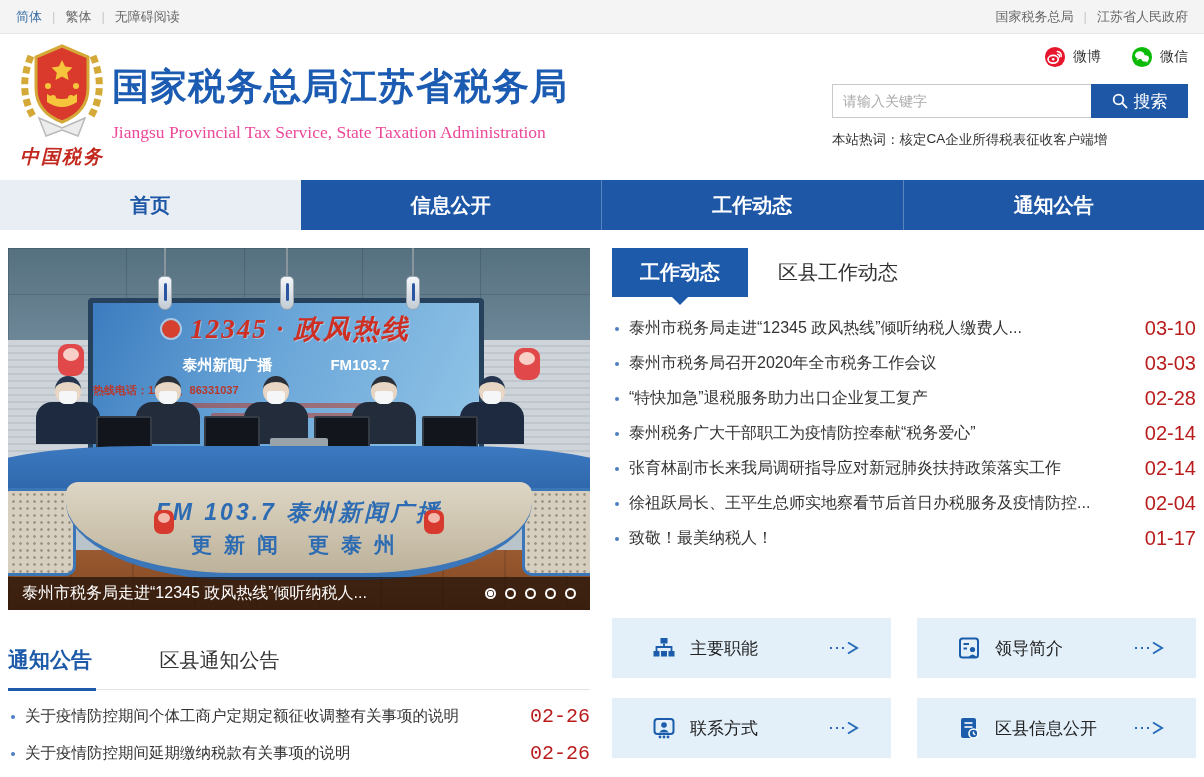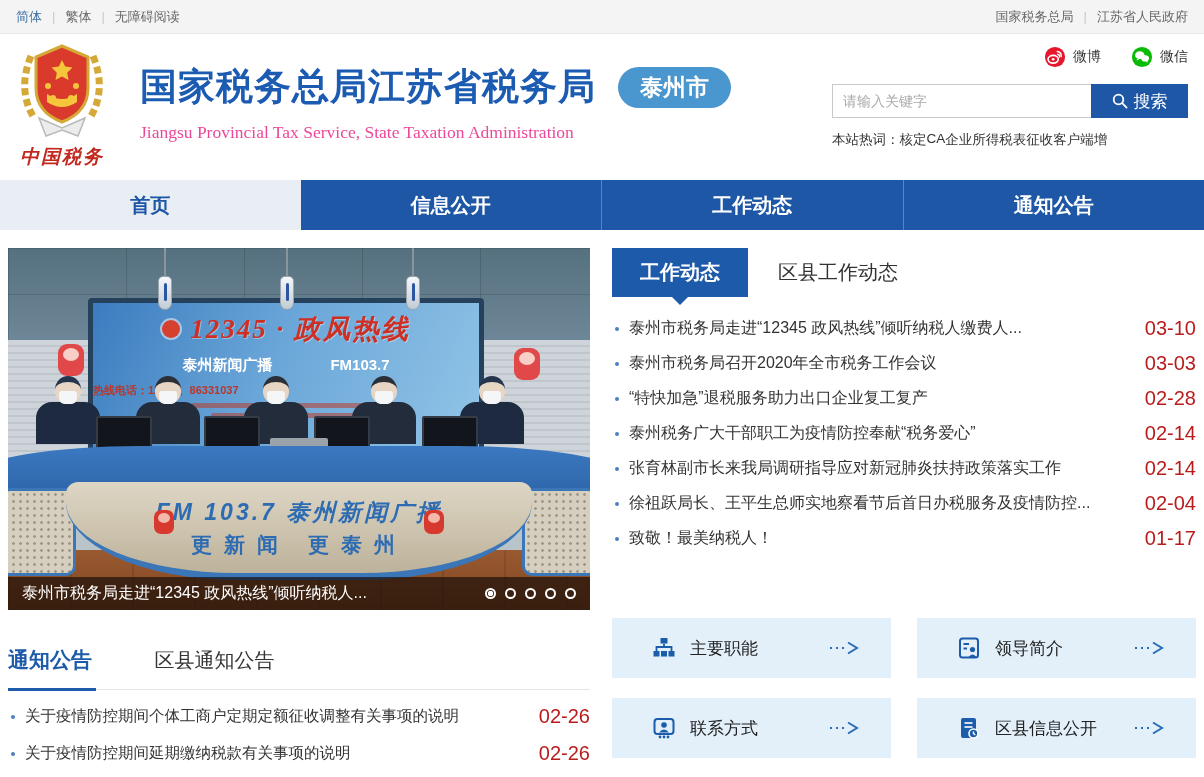--- a/index.html
+++ b/index.html
@@ -13,21 +13,21 @@
   .topbar .grp { display:flex; align-items:center; gap:10px; }
   .topbar .lnk { cursor:pointer; }
   .topbar .lnk.cur { color:#3a6ea5; }
   .topbar .sep { color:#c9c9c9; }
 
   
   .header { position:relative; height:146px; background:#fff; }
   .logo-wrap { position:absolute; left:14px; top:8px; width:96px; text-align:center; }
   .logo-caption { margin-top:2px; color:#c2281e; font-family:"Liberation Serif",serif;
                   font-weight:bold; font-style:italic; font-size:19px; letter-spacing:2px; }
-  .title-wrap { position:absolute; left:112px; top:28px;margin-left:28px; }
+  .title-wrap { position:absolute; left:112px; top:28px; }
   .title-row { display:flex; align-items:center; gap:22px; }
   .site-title { font-size:37px; font-weight:bold; color:#1b5bb2; letter-spacing:1px; }
   .city-badge { background:#4a96ce; color:#fff; font-size:23px; font-weight:bold;
                 padding:5px 22px; border-radius:24px; }
   .subtitle { margin-top:10px; font-family:"Liberation Serif",serif;
               font-size:17.5px; color:#ec4899; }
   .header-right { position:absolute; right:16px; top:12px; width:356px; }
   .social { display:flex; justify-content:flex-end; gap:30px; }
   .social-item { display:flex; align-items:center; gap:7px; font-size:14px; color:#333; cursor:pointer; }
   .search-row { display:flex; margin-top:16px; }
@@ -139,21 +139,21 @@
       transform:translateX(-50%); border:8px solid transparent; border-bottom:none;
       border-top:8px solid #1d5aa9; }
   .work-tab-inactive { font-size:20px; color:#333; margin-left:30px; cursor:pointer; }
   .news-list { list-style:none; }
   .news-list li { display:flex; align-items:center; height:35px; cursor:pointer; }
   .bullet { width:4px; height:4px; border-radius:50%; background:#4d7fc0; margin:0 10px 0 3px; flex:none; }
   .n-title { flex:1; font-size:16px; color:#333; white-space:nowrap; overflow:hidden; text-overflow:ellipsis; }
   .n-date { color:#b91c1c; font-size:20px; margin-left:14px; flex:none; }
 
   
-  .notice-section { margin-top:36px; }
+  .notice-section { margin-top:36px;font-family:Liberation Mono, monospace; }
   .notice-tabs { position:relative; border-bottom:1px solid #e4e4e4; padding-bottom:15px; }
   .notice-active { color:#1d5aa9; font-size:21px; font-weight:bold; cursor:pointer; }
   .notice-underline { position:absolute; left:0; bottom:-2px; width:88px; height:3px; background:#1d5aa9; }
   .notice-inactive { font-size:20px; color:#333; margin-left:58px; cursor:pointer; }
   .notice-list { list-style:none; margin-top:8px; }
   .notice-list li { display:flex; align-items:center; height:37px; cursor:pointer; }
   .notice-list .n-title { font-size:15.5px; }
 
   
   .quick-grid { display:grid; grid-template-columns:1fr 1fr; gap:20px 26px; margin-top:62px; }
@@ -194,21 +194,20 @@
         <circle cx="54" cy="56" r="3" fill="#f5c63c"></circle>
       <path d="M30 52 Q45 62 60 52 L60 60 Q45 70 30 60 Z" fill="#f5c63c"></path>
       <path d="M22 76 L45 86 L68 76 L61 94 L45 88 L29 94 Z" fill="#ececec" stroke="#b9b9b9" stroke-width="1.5"></path>
     </svg>
     <div class="logo-caption">中国税务</div>
   </div>
 
   <div class="title-wrap">
     <div class="title-row">
       <span class="site-title">国家税务总局江苏省税务局</span>
-      <span class="city-badge">泰州市</span>
     </div>
     <div class="subtitle">Jiangsu Provincial Tax Service, State Taxation Administration</div>
   </div>
 
   <div class="header-right">
     <div class="social">
       <span class="social-item">
         <svg width="22" height="22" viewBox="0 0 24 24">
           <circle cx="12" cy="12" r="11" fill="#e6162d"></circle>
           <ellipse cx="10" cy="14.5" rx="5.6" ry="4.2" fill="none" stroke="#fff" stroke-width="1.8"></ellipse>

